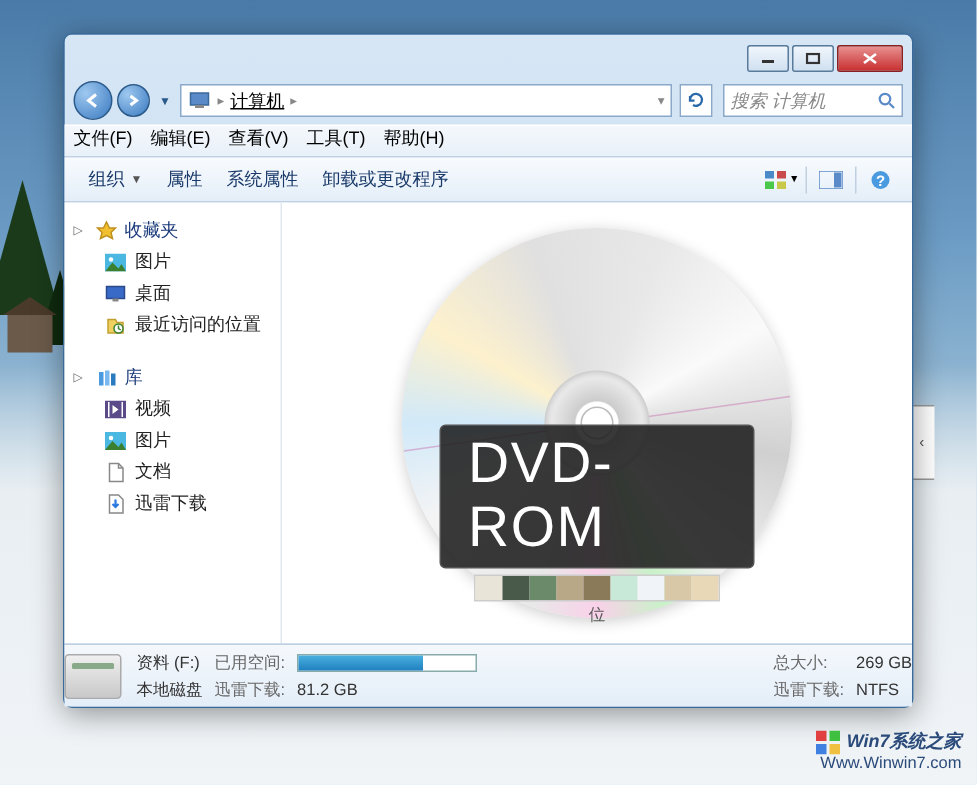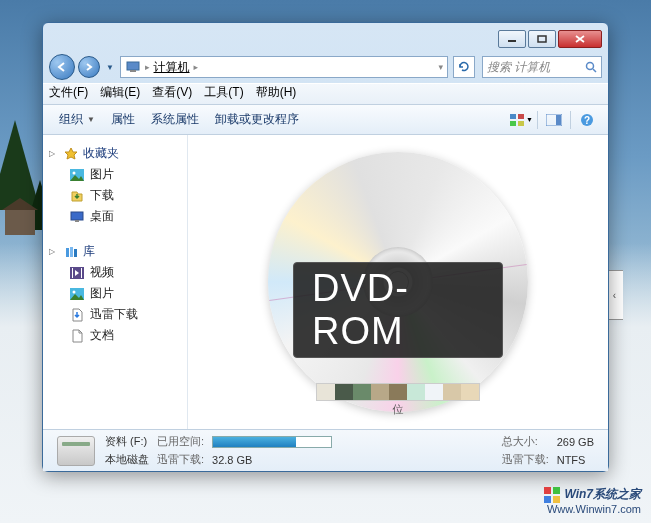--- a/index.html
+++ b/index.html
@@ -49,26 +49,26 @@
   .sidehead .tri { font-size: 8px; color: #6a6a6a; width: 10px; }
   .sideitem { display: flex; align-items: center; gap: 5px; padding: 2px 2px 2px 22px; cursor: pointer; color: #222; }
   .sicon { width: 16px; height: 16px; display: inline-flex; align-items: center; justify-content: center; font-size: 12px; }
 
   .content { flex: 1; position: relative; display: flex; align-items: center; justify-content: center; overflow: hidden; }
   .disc { width: 260px; height: 260px; border-radius: 50%; background: radial-gradient(circle, #fff 0%, #f0f0f0 8%, #d8d8d8 10%, conic-gradient(from 45deg, #e8e8e8, #f8f8f8, #d0d0d0, #a8d8a8, #f0b8d8, #e8e8e8, #c8e8f8, #f8e8a8, #e8e8e8) 10%); position: relative; box-shadow: 0 2px 10px rgba(0,0,0,0.2); }
   .disc-surface { position: absolute; inset: 0; border-radius: 50%; background: conic-gradient(from 20deg, #e8e8e8 0deg, #fafafa 40deg, #d0d0d0 80deg, #f0f0f0 120deg, rgba(120,220,120,0.4) 140deg, rgba(240,140,200,0.4) 160deg, #e8e8e8 180deg, #f4f4f4 220deg, rgba(140,200,240,0.4) 250deg, rgba(250,220,130,0.4) 280deg, #e0e0e0 320deg, #e8e8e8 360deg); }
   .disc-line { position: absolute; top: 50%; left: 0; right: 0; height: 1px; background: rgba(200,120,180,0.5); transform: rotate(-8deg); }
   .disc-center { position: absolute; top: 50%; left: 50%; width: 70px; height: 70px; transform: translate(-50%,-50%); border-radius: 50%; background: radial-gradient(circle, #fff 0%, #fff 28%, #ccc 30%, #e8e8e8 60%, #d0d0d0 100%); box-shadow: inset 0 0 4px rgba(0,0,0,0.2); }
   .disc-hole { position: absolute; top: 50%; left: 50%; width: 22px; height: 22px; transform: translate(-50%,-50%); border-radius: 50%; background: #fff; border: 1px solid #bbb; }
-  .dvd-label { position: absolute; bottom: 71px; left: 50%; transform: translateX(-50%); background: rgba(30,30,30,0.88); color: #fff; font-size: 38px; padding: 4px 18px; border-radius: 4px; border: 1px solid #555; letter-spacing: 1px; }
+  .dvd-label { position: absolute; bottom: 50px; left: 50%; transform: translateX(-50%); background: rgba(30,30,30,0.88); color: #fff; font-size: 38px; padding: 4px 18px; border-radius: 4px; border: 1px solid #555; letter-spacing: 1px; }
   .colorbar { position: absolute; bottom: 28px; left: 50%; transform: translateX(-50%); display: flex; border: 1px solid #ccc; }
   .colorbar div { width: 18px; height: 16px; }
   .colorbar-label { position: absolute; bottom: 12px; left: 50%; transform: translateX(-50%); font-size: 11px; color: #555; }
 
-  .statusbar { height: 42px; background: linear-gradient(180deg, #f4f8fc, #e4eef8); border-top: 1px solid #c0d0e0; display: flex; align-items: center; padding: 3px 14px; font-size: 11px; gap: 10px; }
+  .statusbar { height: 42px; background: linear-gradient(180deg, #f4f8fc, #e4eef8); border-top: 1px solid #c0d0e0; display: flex; align-items: center; padding: 3px 0; font-size: 11px; gap: 10px; }
   .drive-icon { width: 38px; height: 30px; background: linear-gradient(180deg, #f0f0f0, #c8c8c8); border: 1px solid #aaa; border-radius: 3px; position: relative; }
   .drive-icon::after { content: ''; position: absolute; top: 5px; left: 4px; right: 4px; height: 4px; background: #8a8; border-radius: 1px; }
   .status-info { flex: 1; display: grid; grid-template-columns: auto auto 1fr auto auto; gap: 3px 8px; align-items: center; color: #333; }
   .status-info .lbl { color: #666; }
   .usage-bar { width: 120px; height: 12px; border: 1px solid #8aa; background: #fff; position: relative; }
   .usage-fill { height: 100%; background: linear-gradient(180deg, #4ab0e0, #2080c0); }
 </style>
 </head>
 <body>
 
@@ -200,35 +200,36 @@
               <svg width="14" height="12">
                 <rect width="14" height="12" fill="#4ab8e0"></rect>
                 <circle cx="4" cy="4" r="1.5" fill="#fff"></circle>
                 <path d="M0 12 L5 6 L9 10 L11 7 L14 12 Z" fill="#3a8030"></path>
               </svg>
             </span>
           <span>图片</span>
         </div>
         <div class="sideitem">
           <span class="sicon">
-              <svg width="14" height="14">
-                <path d="M2 3 L2 12 L12 12 L12 5 L8 5 L7 3 Z" fill="#f0d060" stroke="#c0a030"></path>
-                <path d="M7 5 L7 9 M5 7 L7 9 L9 7" stroke="#3a8030" stroke-width="1.5" fill="none"></path>
-              </svg>
-            </span>
-          <span>下载</span>
-        </div>
-        <div class="sideitem">
-          <span class="sicon">
               <svg width="14" height="12">
                 <rect x="1" y="1" width="12" height="8" fill="#3a6ac8" stroke="#2a4a8a"></rect>
                 <rect x="5" y="9" width="4" height="2" fill="#888"></rect>
               </svg>
             </span>
           <span>桌面</span>
+        </div>
+        <div class="sideitem">
+          <span class="sicon">
+              <svg width="14" height="14">
+                <path d="M2 3 L2 12 L12 12 L12 5 L8 5 L7 3 Z" fill="#f0d060" stroke="#c0a030"></path>
+                <circle cx="9" cy="9" r="3" fill="#fff" stroke="#3a8030"></circle>
+                <path d="M9 7 L9 9 L10.5 10" stroke="#3a8030" fill="none"></path>
+              </svg>
+            </span>
+          <span>最近访问的位置</span>
         </div>
       </div>
 
       <div class="sidegroup">
         <div class="sidehead">
           <span class="tri">▷</span>
           <span class="sicon">
               <svg width="14" height="14">
                 <rect x="2" y="3" width="3" height="9" fill="#4a9ae0"></rect>
                 <rect x="6" y="2" width="3" height="10" fill="#7ab8f0"></rect>
@@ -255,33 +256,33 @@
                 <circle cx="4" cy="4" r="1.5" fill="#fff"></circle>
                 <path d="M0 12 L5 6 L9 10 L11 7 L14 12 Z" fill="#3a8030"></path>
               </svg>
             </span>
           <span>图片</span>
         </div>
         <div class="sideitem">
           <span class="sicon">
               <svg width="12" height="14">
                 <path d="M2 1 L8 1 L11 4 L11 13 L2 13 Z" fill="#fff" stroke="#888"></path>
-                <path d="M6 4 L6 9 M4 7 L6 9 L8 7" stroke="#2a7ae0" stroke-width="1.5" fill="none"></path>
-              </svg>
-            </span>
-          <span>迅雷下载</span>
+                <path d="M8 1 L8 4 L11 4" fill="none" stroke="#888"></path>
+              </svg>
+            </span>
+          <span>文档</span>
         </div>
         <div class="sideitem">
           <span class="sicon">
               <svg width="12" height="14">
                 <path d="M2 1 L8 1 L11 4 L11 13 L2 13 Z" fill="#fff" stroke="#888"></path>
-                <path d="M8 1 L8 4 L11 4" fill="none" stroke="#888"></path>
-              </svg>
-            </span>
-          <span>文档</span>
+                <path d="M6 4 L6 9 M4 7 L6 9 L8 7" stroke="#2a7ae0" stroke-width="1.5" fill="none"></path>
+              </svg>
+            </span>
+          <span>迅雷下载</span>
         </div>
       </div>
 
     </div>
 
     <div class="content">
       <div class="disc">
         <div class="disc-surface"></div>
         <div class="disc-line"></div>
         <div class="disc-center"></div>
@@ -309,21 +310,21 @@
       <span style="grid-column:1">资料 (F:)</span>
       <span class="lbl">已用空间:</span>
       <div class="usage-bar">
           <div class="usage-fill" id="usage-fill" style="width: 70%;"></div>
         </div>
       <span class="lbl">总大小:</span>
       <span>269 GB</span>
 
       <span>本地磁盘</span>
       <span class="lbl">迅雷下载:</span>
-      <span>32.8 GB</span>
+      <span>81.2 GB</span>
       <span class="lbl">迅雷下载:</span>
       <span>NTFS</span>
     </div>
   </div>
 
 </div>
 
 <div class="watermark">
   <div class="logo">
     <span class="win7logo">

